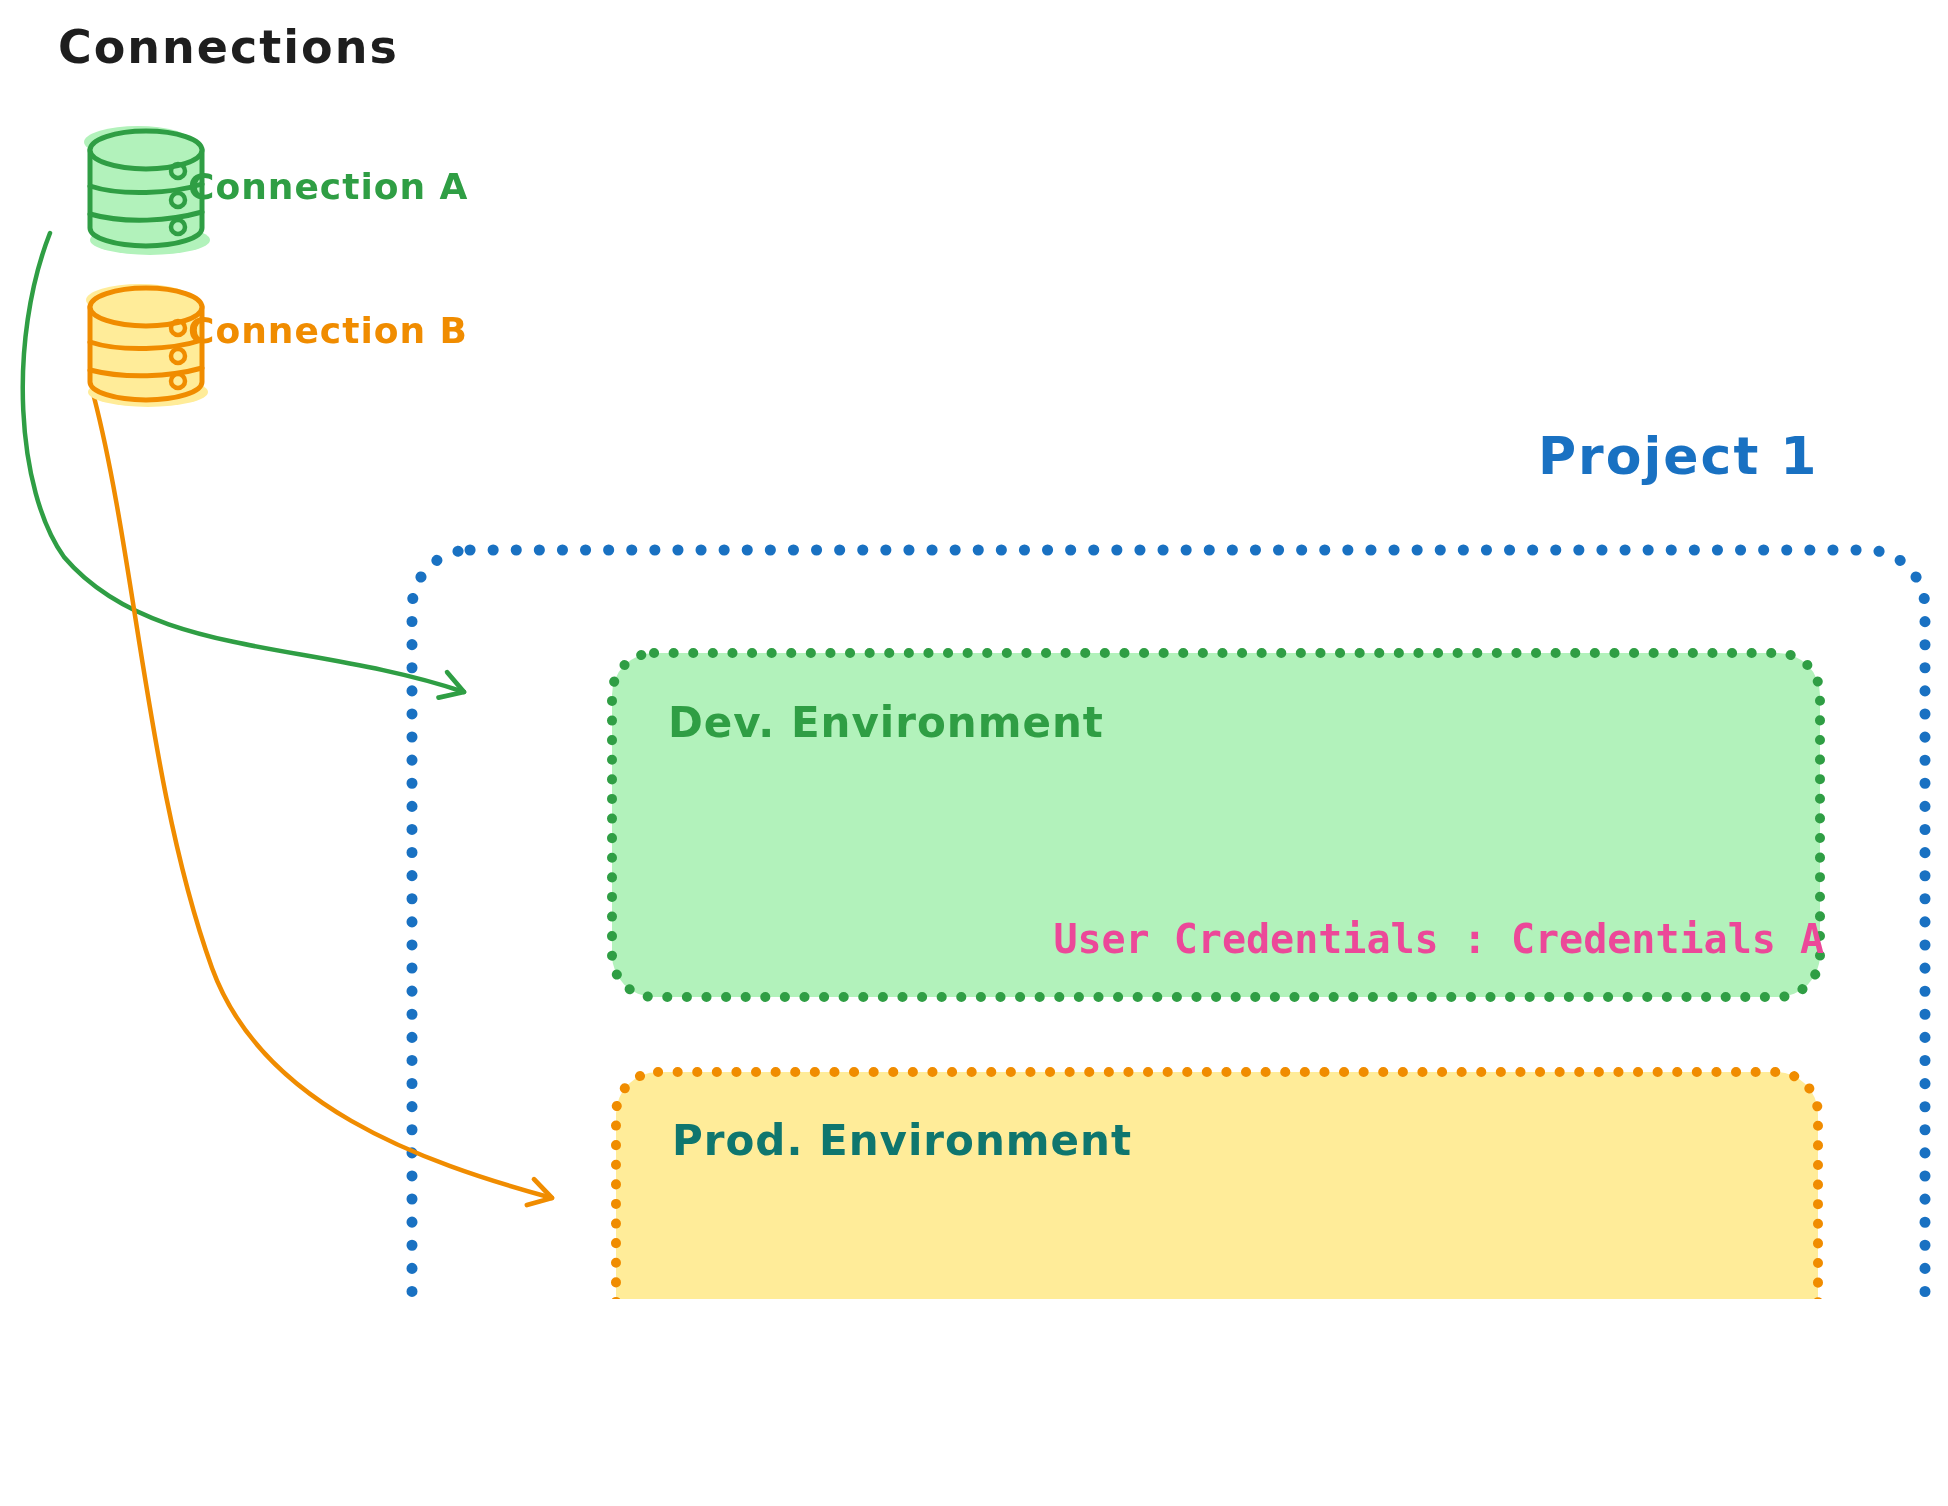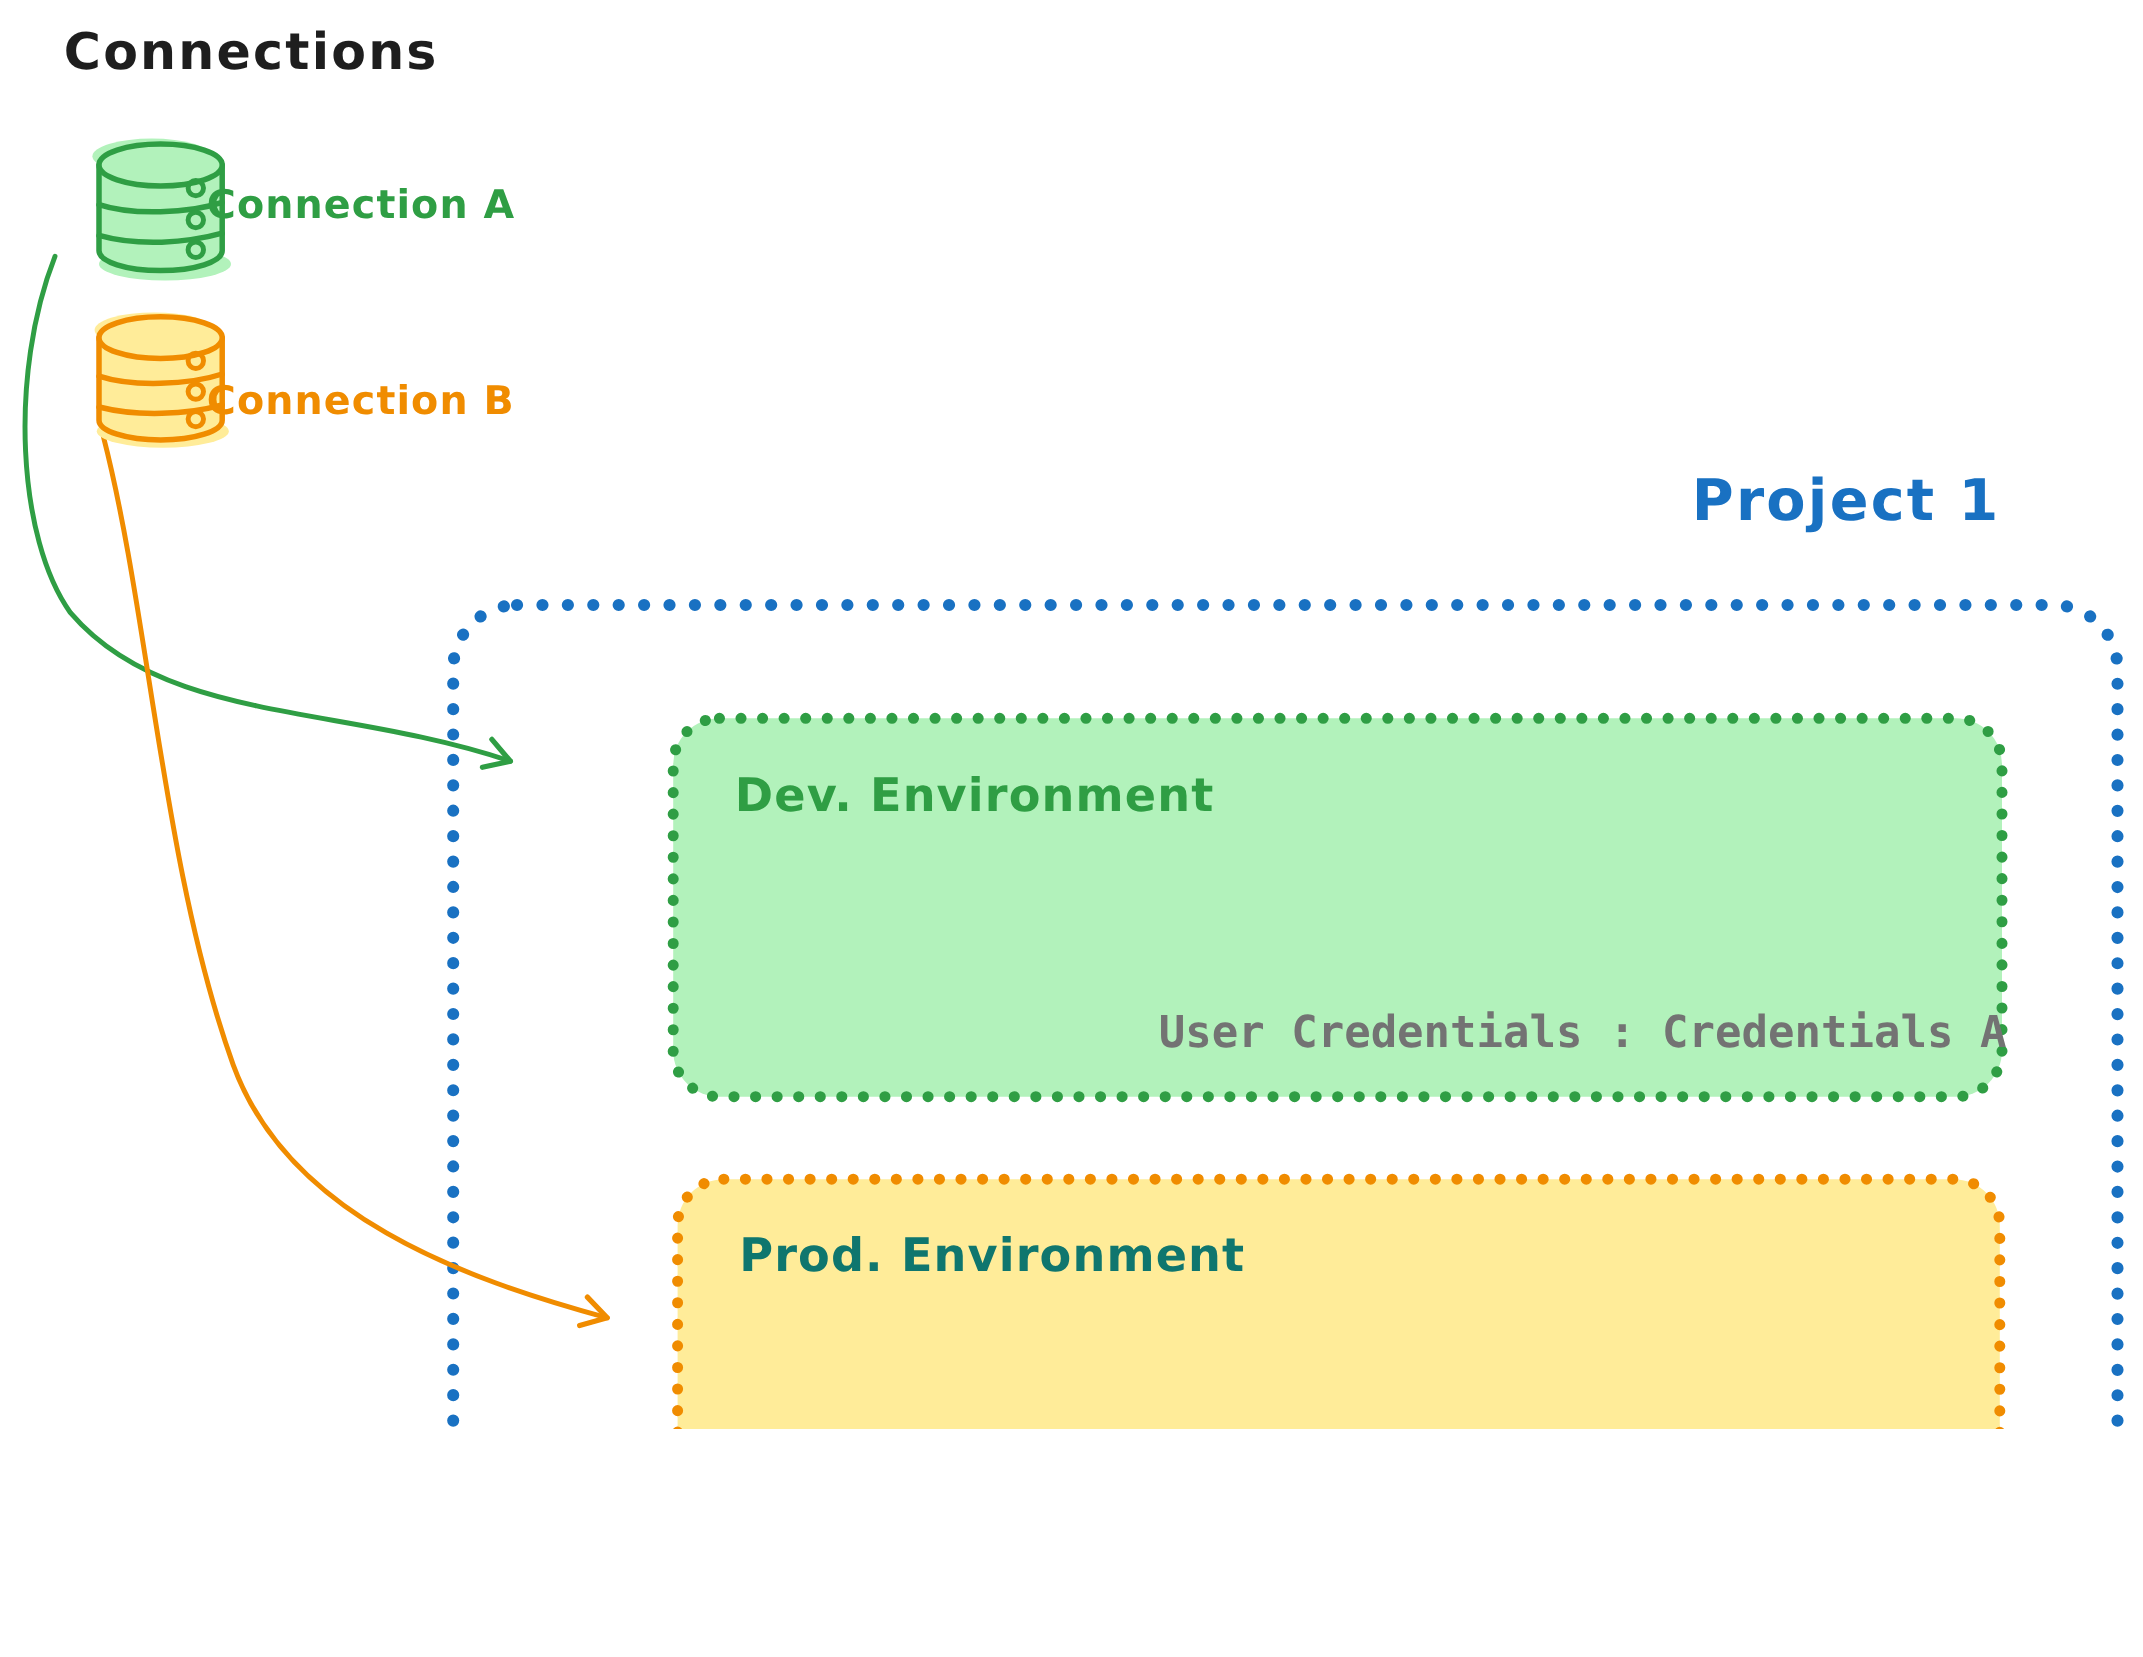--- a/index.html
+++ b/index.html
@@ -9,30 +9,30 @@
     height: 1299px;
     background: #ffffff;
     overflow: hidden;
     font-family: "DejaVu Sans", "Liberation Sans", sans-serif;
     padding-left: 36px;
   }
   #shape-layer { position: absolute; left: 0; top: 0; width: 1948px; height: 1506px; }
   .label { position: absolute; white-space: nowrap; font-weight: 700; letter-spacing: 1px; }
   .t-connections { left: 58px;  top: 20px;   font-size: 46px; color: #1e1e1e; letter-spacing: 2px; }
   .t-conn-a      { left: 188px; top: 150px;  font-size: 36px; color: #2f9e44; margin-top: 16px; }
-  .t-conn-b      { left: 188px; top: 310px;  font-size: 36px; color: #f08c00; margin-top: 34px; }
+  .t-conn-b      { left: 188px; top: 310px;  font-size: 36px; color: #f08c00; }
   .t-project     { left: 1538px; top: 426px; font-size: 52px; color: #1971c2; letter-spacing: 2px; }
   .t-dev         { left: 668px; top: 698px;  font-size: 42px; color: #2f9e44; }
   .t-prod        { left: 672px; top: 1116px; font-size: 42px; color: #0f766e; }
   .creds {
     position: absolute; white-space: nowrap;
     font-family: "DejaVu Sans Mono", "Liberation Mono", monospace;
     font-weight: 700; font-size: 40px;
   }
-  .t-dev-creds  { right: 160px; top: 916px;  color: #737373; }
+  .t-dev-creds  { right: 160px; top: 916px;  color: #ec4899; }
   .t-prod-creds { right: 160px; top: 1346px; color: #e8890c; }
 </style>
 </head>
 <body>
 
 <div id="stage">
 
   <svg id="shape-layer" viewBox="0 0 1948 1506" xmlns="http://www.w3.org/2000/svg">
     <defs>
       <marker id="ah-green" viewBox="0 0 12 12" refX="9.5" refY="6" markerWidth="8.5" markerHeight="8.5" orient="auto" markerUnits="strokeWidth">

